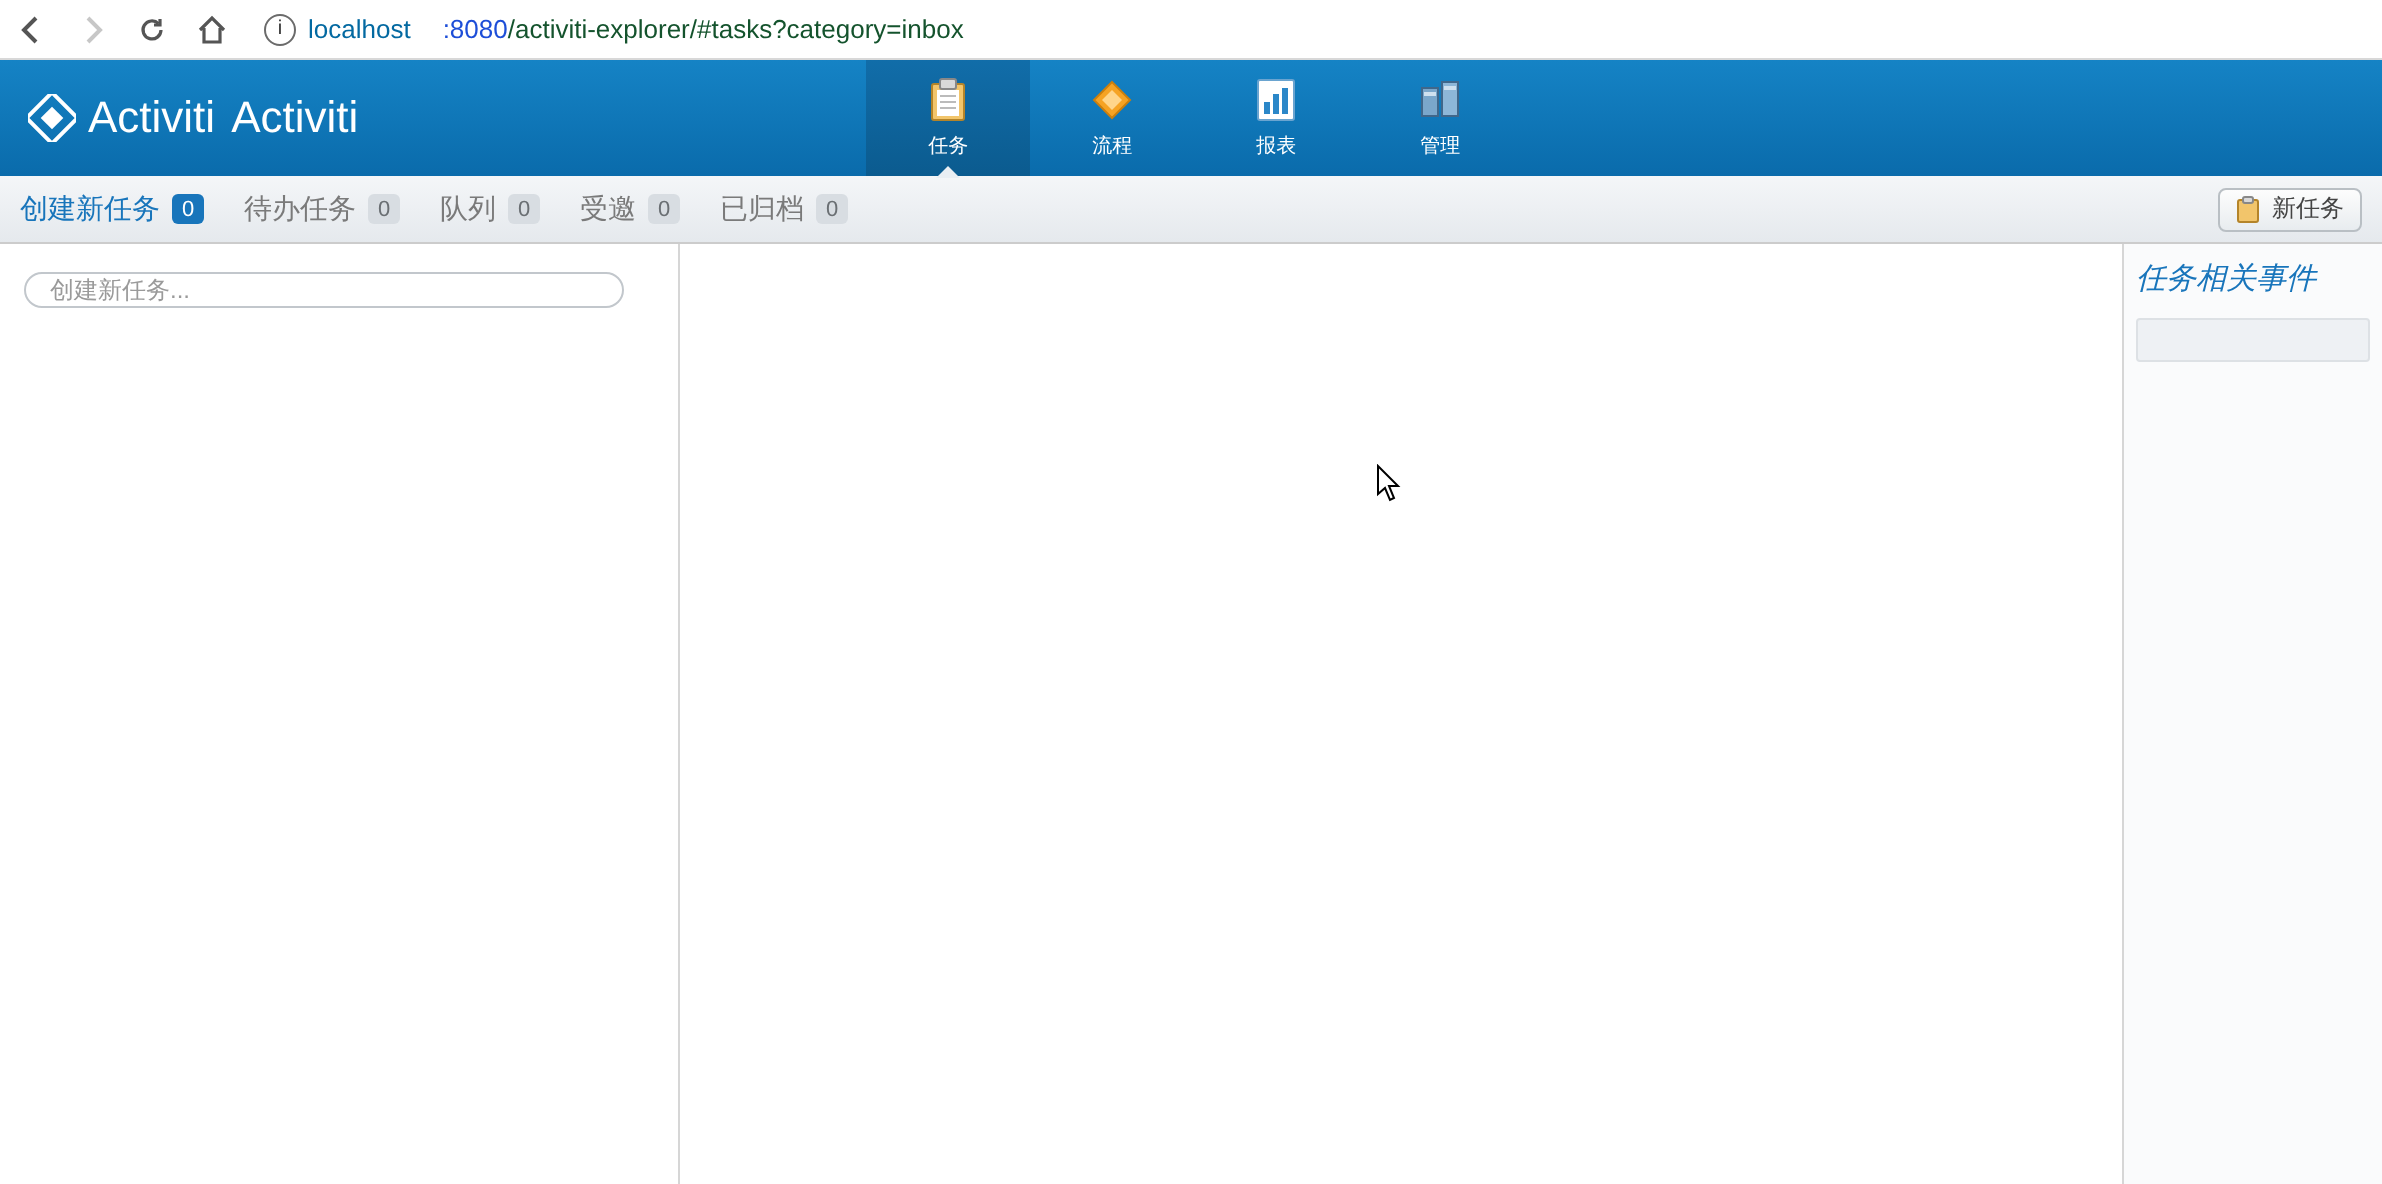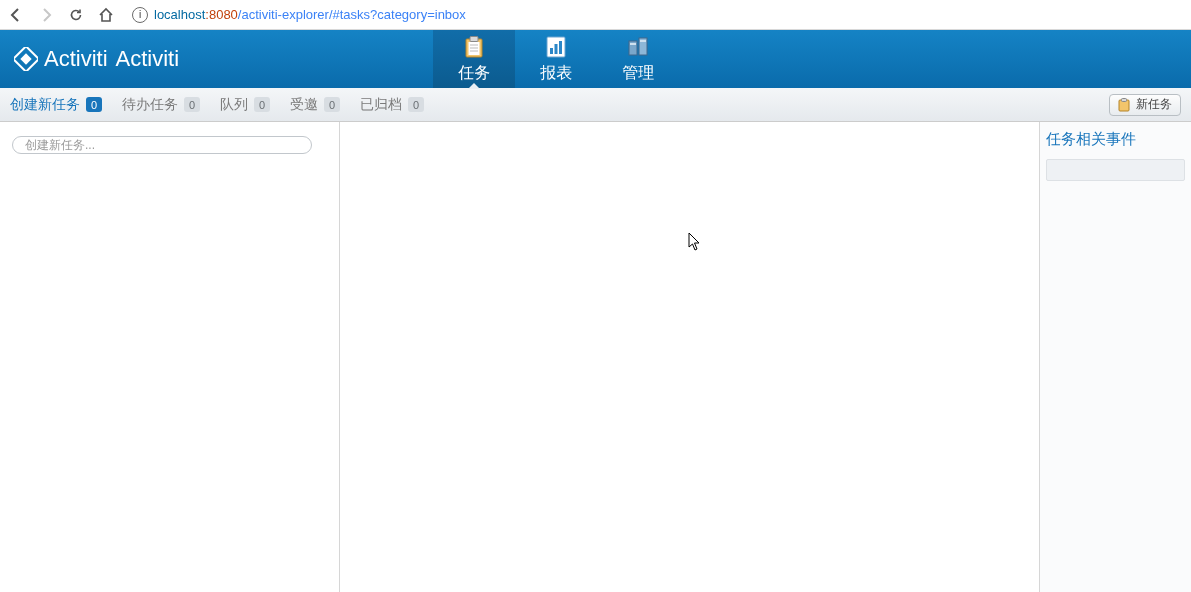--- a/index.html
+++ b/index.html
@@ -6,33 +6,33 @@
 html, body { height: 100%; font-family: Arial, "Microsoft YaHei", sans-serif; font-size: 13px; color: #333; background: #fff; }
 
 
 .browser-chrome { height: 30px; display: flex; align-items: center; gap: 10px; padding: 0 6px; border-bottom: 1px solid #d8d8d8; background: #fff; }
 .nav-btn { width: 20px; height: 20px; display: flex; align-items: center; justify-content: center; color: #6b6b6b; cursor: pointer; }
 .nav-btn.disabled { color: #c7c7c7; }
 .nav-btn svg { display: block; }
 .url-bar { flex: 1; display: flex; align-items: center; gap: 6px; height: 22px; padding: 0 6px; font-size: 13px; }
 .info-circ { width: 16px; height: 16px; border: 1px solid #6b6b6b; border-radius: 50%; display: flex; align-items: center; justify-content: center; font-size: 10px; color: #333; }
 .url-text .host { color: #0369a1; }
-.url-text .port { color: #c2410c; }
-.url-text .path { color: #3b82f6; }
+.url-text .port { color: #1d4ed8; margin-left: 16px; }
+.url-text .path { color: #14532d; }
 
 
 .app-header { height: 58px; background: linear-gradient(#1583c5, #0a6bab); display: flex; align-items: stretch; color: #fff; }
 .brand { display: flex; align-items: center; gap: 6px; padding: 0 14px; font-size: 22px; }
 .brand-logo { width: 24px; height: 24px; }
 .brand-text1 { font-weight: 400; }
 .brand-text2 { font-weight: 300; margin-left: 2px; }
 .top-nav { display: flex; margin-left: 240px; }
 .top-nav-item { width: 82px; height: 58px; display: flex; flex-direction: column; align-items: center; justify-content: center; gap: 4px; color: #fff; cursor: pointer; position: relative; }
 .top-nav-item .icon-box { width: 24px; height: 24px; display: flex; align-items: center; justify-content: center; }
-.top-nav-item span.lbl { font-size: 16px; }
+.top-nav-item span.lbl { font-size: 10px; }
 .top-nav-item.active { background: linear-gradient(#116da9, #0b5b8f); }
 .top-nav-item.active::after { content: ""; position: absolute; bottom: -1px; left: 50%; margin-left: -6px; width: 0; height: 0; border-left: 6px solid transparent; border-right: 6px solid transparent; border-bottom: 6px solid #e9eef3; }
 
 
 .sub-toolbar { height: 34px; background: linear-gradient(#f4f6f8, #e5e9ed); border-bottom: 1px solid #ccc; display: flex; align-items: center; padding: 0 10px; gap: 20px; }
 .sub-tab { display: flex; align-items: center; gap: 6px; color: #7a7a7a; cursor: pointer; font-size: 14px; }
 .sub-tab.active { color: #1875bb; }
 .badge { min-width: 16px; height: 15px; padding: 0 4px; border-radius: 3px; background: #d8dde2; color: #6a6f73; font-size: 11px; display: inline-flex; align-items: center; justify-content: center; }
 .sub-tab.active .badge { background: #1875bb; color: #fff; }
 .spacer { flex: 1; }
@@ -41,21 +41,21 @@
 
 
 .workspace { display: flex; height: calc(100% - 30px - 58px - 34px); }
 .left-panel { width: 340px; padding: 14px 12px; border-right: 1px solid #d6d6d6; }
 .create-task-input { width: 300px; height: 18px; border: 1px solid #c2c7cc; border-radius: 12px; padding: 0 12px; font-size: 12px; color: #333; outline: none; }
 .create-task-input::placeholder { color: #9a9a9a; }
 
 .center-panel { flex: 1; background: #fff; position: relative; }
 .cursor-svg { position: absolute; left: 348px; top: 110px; }
 
-.right-panel { width: 152px; border-left: 1px solid #d6d6d6; background: #fafbfc; padding: 8px 6px; }
+.right-panel { width: 130px; border-left: 1px solid #d6d6d6; background: #fafbfc; padding: 8px 6px; font-style: italic; }
 .right-title { color: #1875bb; font-size: 15px; margin-bottom: 10px; }
 .right-slot { height: 22px; background: #eef1f4; border: 1px solid #dde1e5; border-radius: 2px; }
 </style>
 </head>
 <body>
 
 <div class="browser-chrome">
   <div class="nav-btn">
     <svg width="16" height="16" viewBox="0 0 16 16">
         <path d="M10 2 L4 8 L10 14" fill="none" stroke="#555" stroke-width="2"></path>
@@ -100,20 +100,29 @@
         <svg width="20" height="22" viewBox="0 0 20 22">
             <rect x="2" y="3" width="16" height="18" rx="1" fill="#f2c56b" stroke="#b48429"></rect>
             <rect x="6" y="0.5" width="8" height="5" rx="1" fill="#d9d9d9" stroke="#888"></rect>
             <rect x="4.5" y="6" width="11" height="13" fill="#fff"></rect>
             <line x1="6" y1="9" x2="14" y2="9" stroke="#bbb"></line>
             <line x1="6" y1="12" x2="14" y2="12" stroke="#bbb"></line>
             <line x1="6" y1="15" x2="14" y2="15" stroke="#bbb"></line>
           </svg>
       </div>
       <span class="lbl">任务</span>
+    </div>
+    <div class="top-nav-item">
+      <div class="icon-box">
+        <svg width="22" height="22" viewBox="0 0 22 22">
+            <polygon points="11,2 20,11 11,20 2,11" fill="#f6a323" stroke="#cc7f0c"></polygon>
+            <polygon points="11,6 16,11 11,16 6,11" fill="#ffd58a"></polygon>
+          </svg>
+      </div>
+      <span class="lbl">流程</span>
     </div>
     <div class="top-nav-item">
       <div class="icon-box">
         <svg width="20" height="22" viewBox="0 0 20 22">
             <rect x="1" y="1" width="18" height="20" rx="1" fill="#fff" stroke="#6aa4d0"></rect>
             <rect x="4" y="12" width="3" height="6" fill="#2b87c8"></rect>
             <rect x="8.5" y="8" width="3" height="10" fill="#2b87c8"></rect>
             <rect x="13" y="5" width="3" height="13" fill="#2b87c8"></rect>
           </svg>
       </div>

